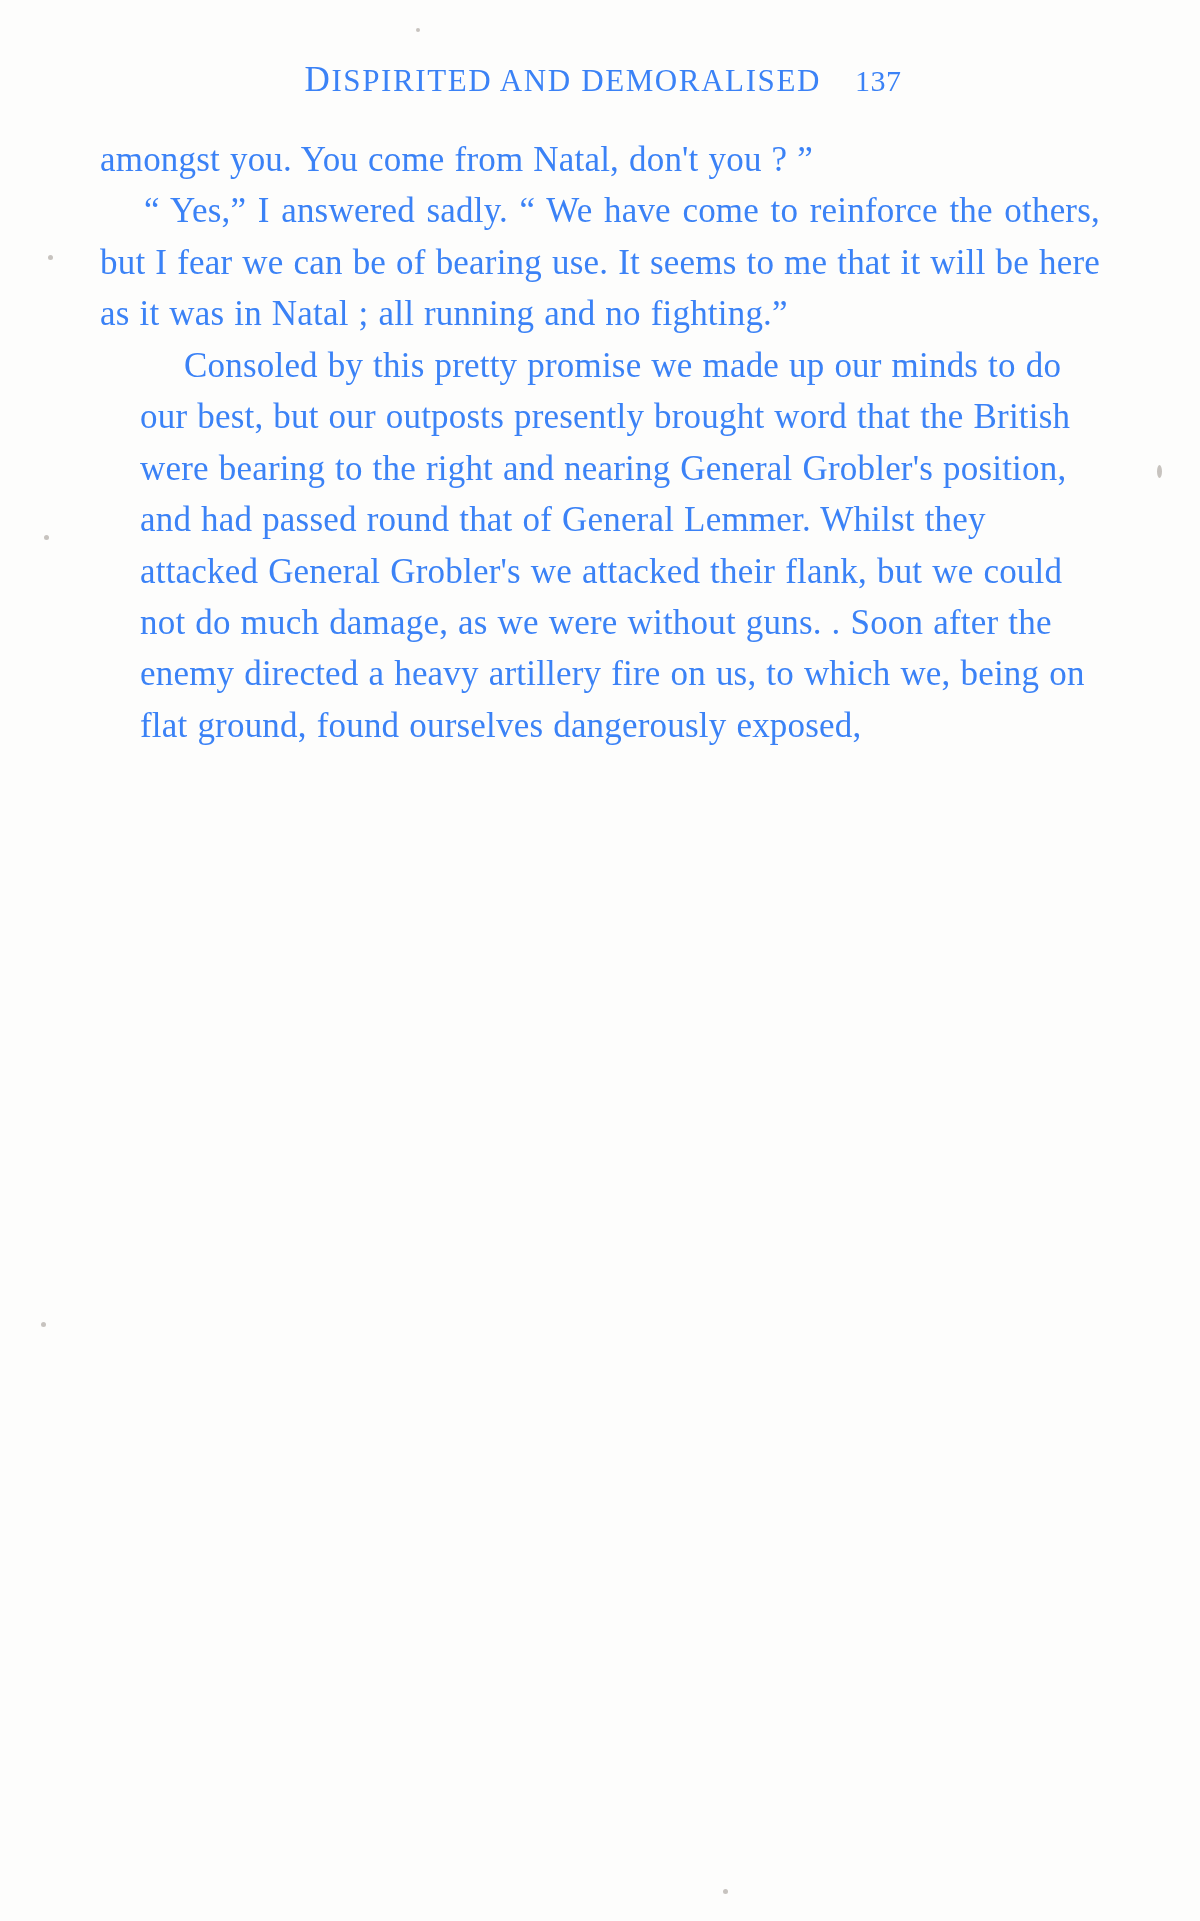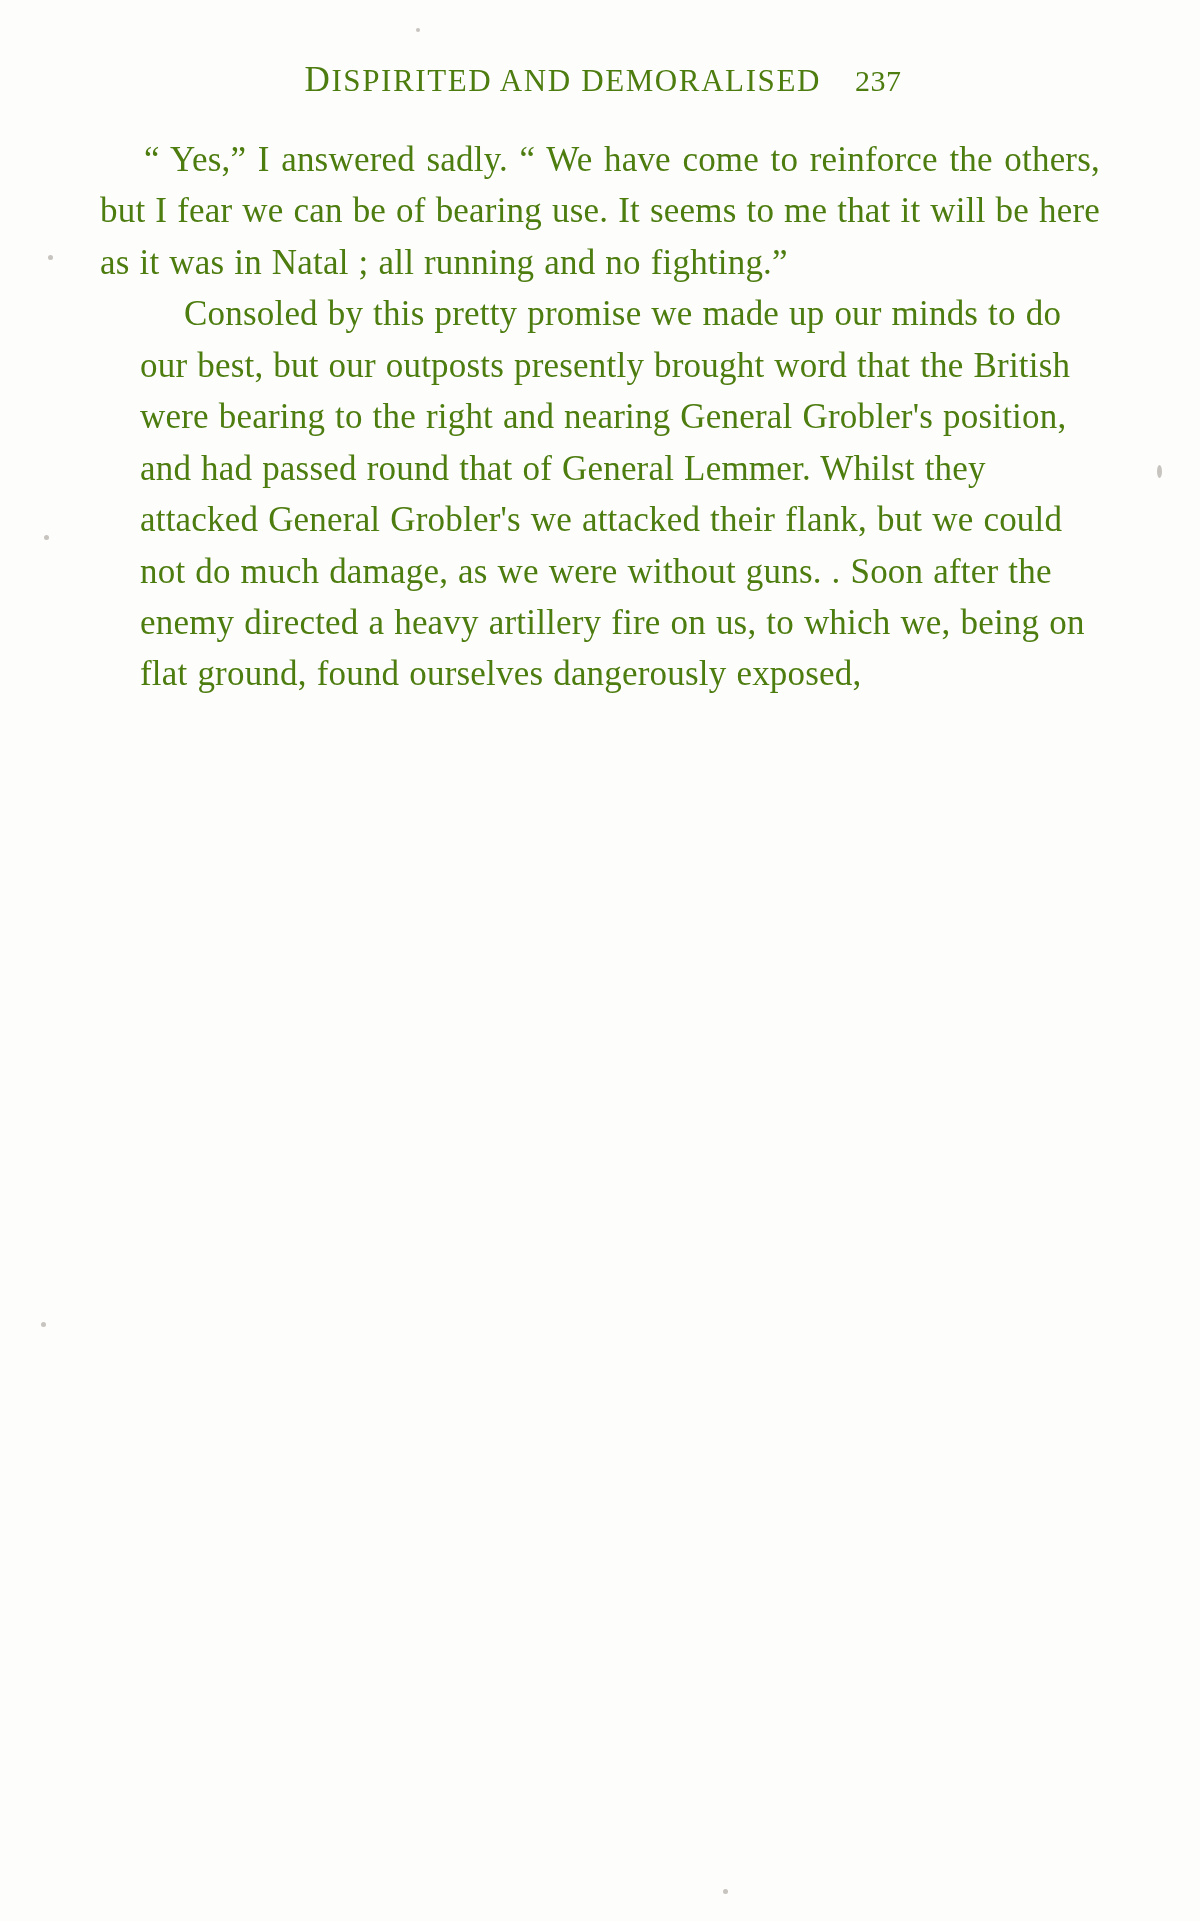--- a/index.html
+++ b/index.html
@@ -7,21 +7,21 @@
     padding: 0;
     background: #ffffff;
   }
   .page {
     position: relative;
     width: 1200px;
     height: 1921px;
     background: #fdfdfc;
     overflow: hidden;
     font-family: "Liberation Serif", serif;
-    color: #4d7c0f;
+    color: #3b82f6;
   }
   
   .speck {
     position: absolute;
     background: #9a948c;
     border-radius: 50%;
     opacity: .55;
   }
   .content {
     position: absolute;
@@ -78,22 +78,23 @@
   <div class="speck" style="left:48px; top:255px; width:5px; height:5px;"></div>
   <div class="speck" style="left:44px; top:535px; width:5px; height:5px;"></div>
   <div class="speck" style="left:1157px; top:465px; width:5px; height:13px;"></div>
   <div class="speck" style="left:41px; top:1322px; width:5px; height:5px;"></div>
   <div class="speck" style="left:723px; top:1889px; width:5px; height:5px;"></div>
 
   <div class="content">
 
     <div class="running-head">
       <div class="title"><span class="drop">D</span><span>ISPIRITED AND DEMORALISED</span></div>
-      <div class="folio">237</div>
+      <div class="folio">137</div>
     </div>
 
     <div class="body-text">
+      <p>amongst you. You come from Natal, don't you ? ”</p>
       <p class="indent">“ Yes,” I answered sadly. “ We have come to reinforce the others, but I fear we can be of bearing use. It seems to me that it will be here as it was in Natal ; all running and no fighting.”</p>
       <p class="indent last">Consoled by this pretty promise we made up our minds to do our best, but our outposts presently brought word that the British were bearing to the right and nearing General Grobler's position, and had passed round that of General Lemmer. Whilst they attacked General Grobler's we attacked their flank, but we could not do much damage, as we were without guns. . Soon after the enemy directed a heavy artillery fire on us, to which we, being on flat ground, found ourselves dangerously exposed,</p>
     </div>
 
   </div>
 </div>
 
 </body></html>

